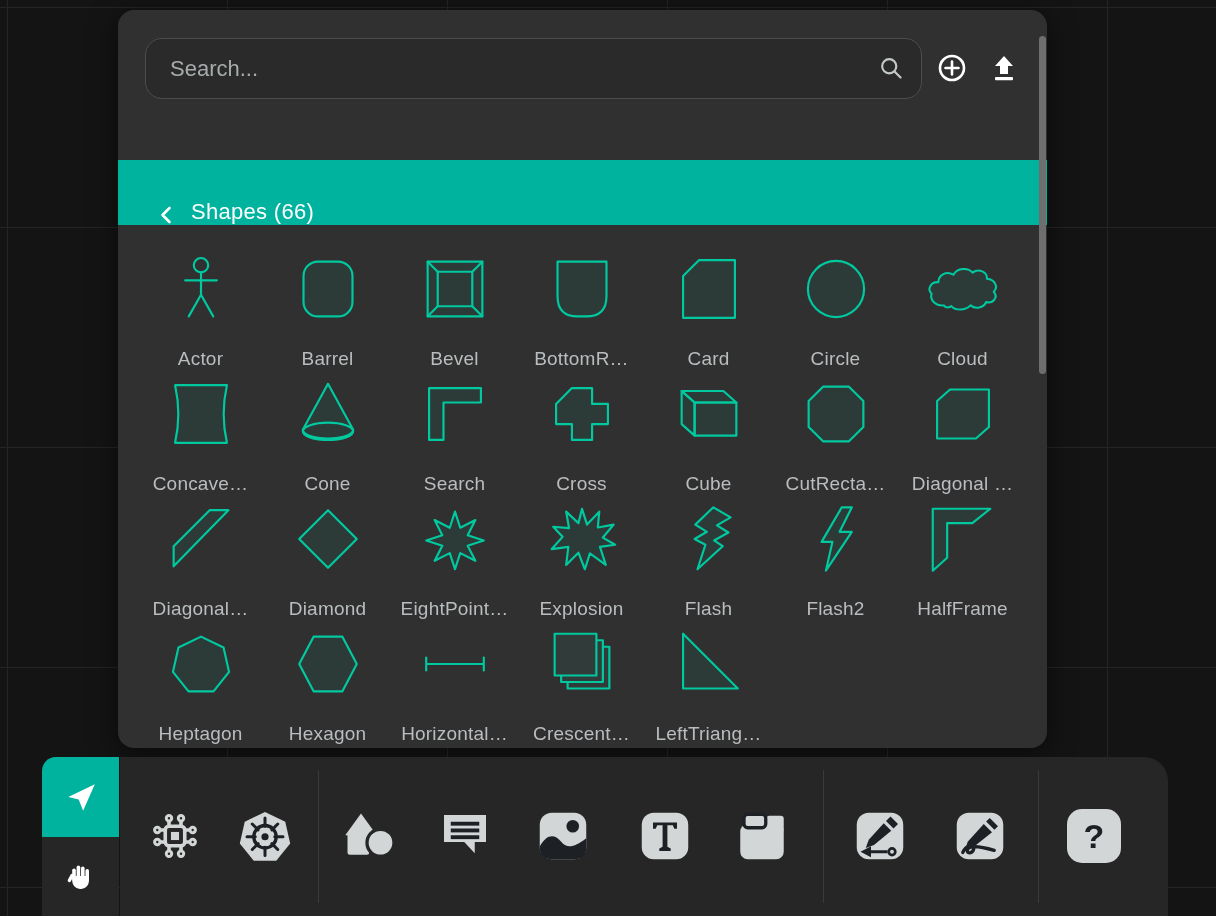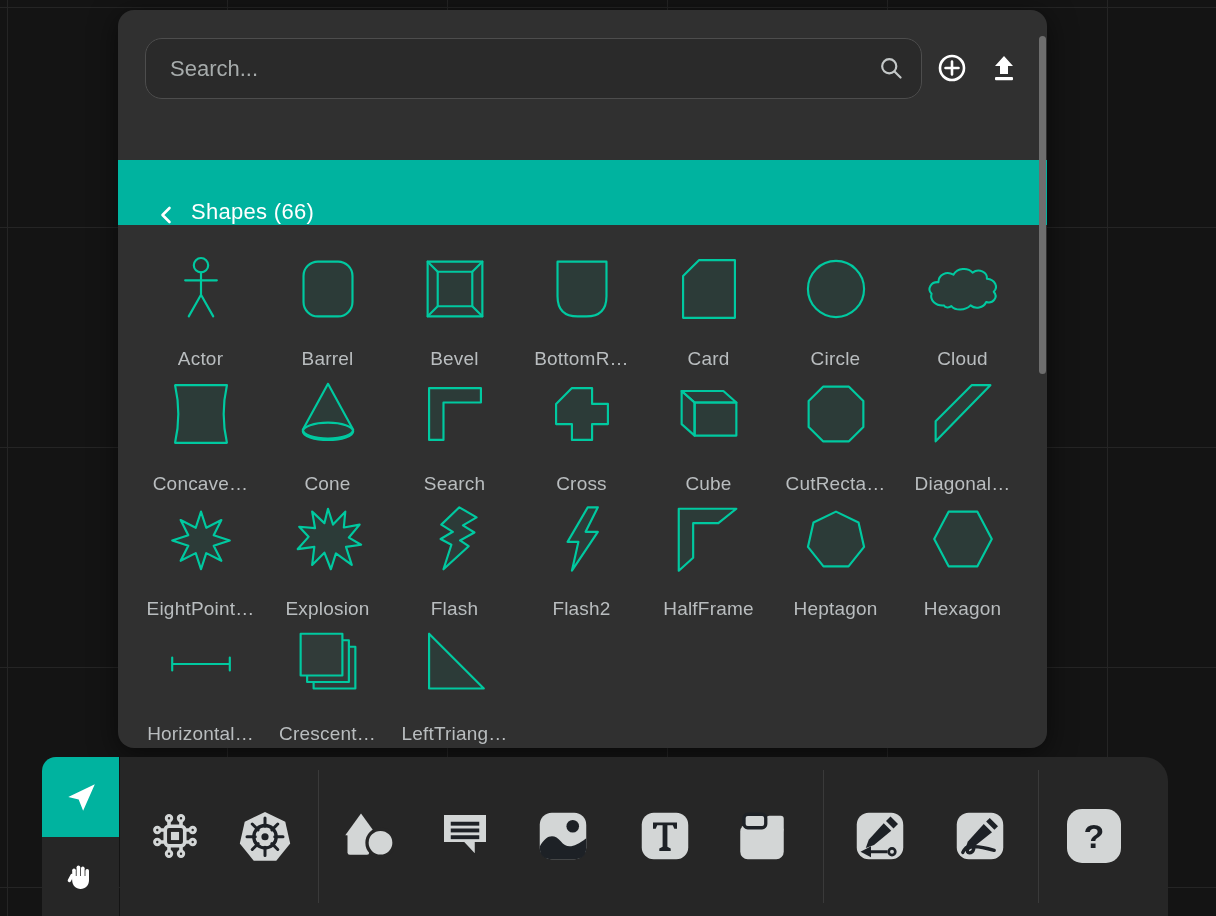--- a/index.html
+++ b/index.html
@@ -250,30 +250,46 @@
 
     <div class="cell">
       <div class="icw">
           <svg class="shp" width="72" height="72" viewBox="0 0 100 100">
         <path class="f" d="M32,12 H68 L88,32 V68 L68,88 H32 L12,68 V32 Z"></path>
       </svg>
         </div>
       <div class="lbl">CutRecta…</div>
     </div>
 
+    <div class="cell">
+      <div class="icw">
+          <svg class="shp" width="72" height="72" viewBox="0 0 100 100">
+        <path class="f" d="M32,16 H86 V68 L68,84 H14 V32 Z"></path>
+      </svg>
+        </div>
+      <div class="lbl">Diagonal …</div>
+    </div>
 
     <div class="cell">
       <div class="icw">
           <svg class="shp" width="72" height="72" viewBox="0 0 100 100">
         <path class="f" d="M12,88 V60 L62,10 H88 Z"></path>
       </svg>
         </div>
       <div class="lbl">Diagonal…</div>
     </div>
 
+    <div class="cell">
+      <div class="icw">
+          <svg class="shp" width="72" height="72" viewBox="0 0 100 100">
+        <path class="f" d="M50,10 L90,50 L50,90 L10,50 Z"></path>
+      </svg>
+        </div>
+      <div class="lbl">Diamond</div>
+    </div>
 
     <div class="cell">
       <div class="icw">
           <svg class="shp" width="72" height="72" viewBox="0 0 100 100">
         <path class="f" d="M50,12 L57.3,34.4 L78.3,23.7 L67.6,44.7 L90,52 L67.6,59.3 L78.3,80.3 L57.3,69.6 L50,92 L42.7,69.6 L21.7,80.3 L32.4,59.3 L10,52 L32.4,44.7 L21.7,23.7 L42.7,34.4 Z"></path>
       </svg>
         </div>
       <div class="lbl">EightPoint…</div>
     </div>
 

